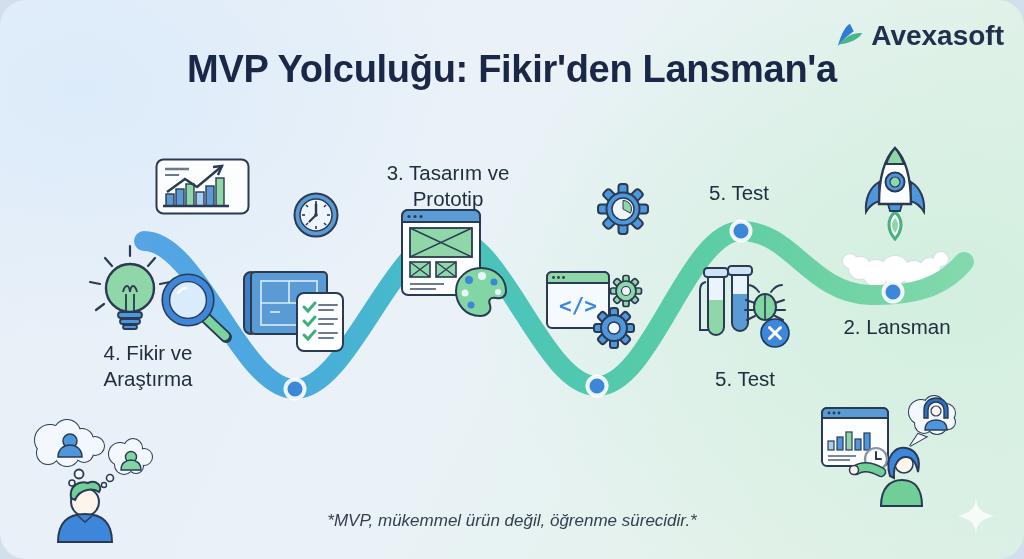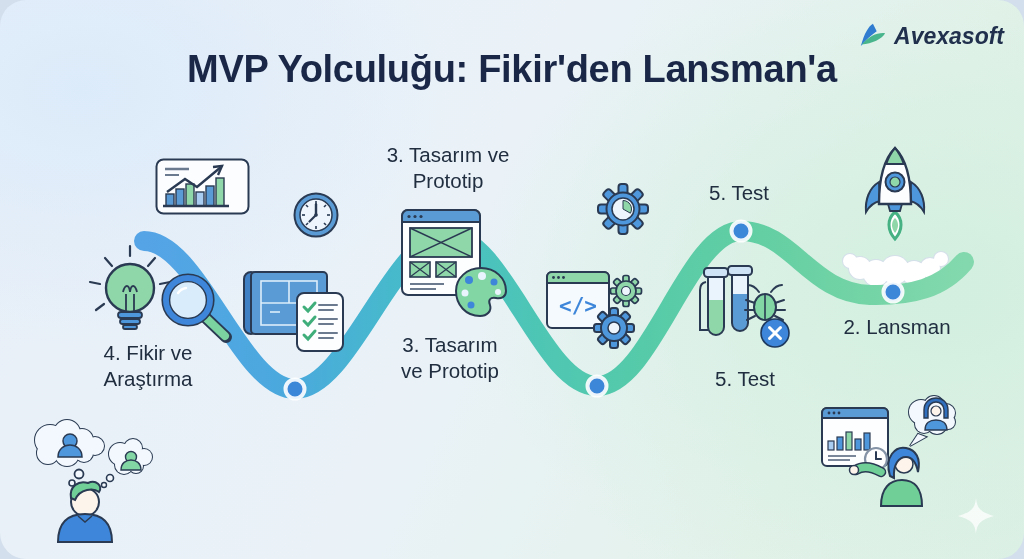--- a/index.html
+++ b/index.html
@@ -16,21 +16,21 @@
       radial-gradient(720px 520px at 92% 52%, #d2efdf 0%, rgba(210,239,222,0) 65%),
       linear-gradient(115deg,#e8eff8 0%,#eaf2f8 45%,#e3f2ea 78%,#def0e6 100%);
   }
   .abs{position:absolute;}
   .title{
     left:0;right:0;top:48px;text-align:center;
     font-size:38px;font-weight:700;color:#1a2747;letter-spacing:-0.3px;
   }
   .brand{
     right:20px;top:20px;display:flex;align-items:center;gap:7px;
-    font-size:23px;font-weight:700;color:#20304d;font-style:italic;
+    font-size:28px;font-weight:700;color:#20304d;
   }
   .step-label{
     font-size:20.5px;line-height:26px;font-weight:500;color:#202e40;
     text-align:center;white-space:pre-line;
   }
   .footer-note{
     left:0;right:0;top:511px;text-align:center;
     font-size:17px;font-style:italic;color:#333f4e;
   }
 </style>
@@ -405,22 +405,21 @@
       <path d="M72 90 C66 70 78 60 88 62 C98 64 103 72 100 86 C98 76 94 71 88 71 C81 71 75 78 76 92 Z" fill="#3d86d9" stroke="#2a3a52" stroke-width="2"></path>
     </g>
   </svg>
 
   <svg class="abs" style="left:958px;top:498px;width:36px;height:36px" viewBox="0 0 36 36">
     <path d="M18 0 C19 10 22 14 36 18 C22 22 19 26 18 36 C17 26 14 22 0 18 C14 14 17 10 18 0 Z" fill="rgba(255,255,255,0.75)"></path>
   </svg>
 
   <div class="abs step-label" style="left:58px;top:340px;width:180px">4. Fikir ve
 Araştırma</div>
-  <div class="abs step-label" style="left:358px;top:142px;width:180px">3. Tasarım ve
+  <div class="abs step-label" style="left:358px;top:160px;width:180px">3. Tasarım ve
 Prototip</div>
-  <div class="abs step-label" style="left:358px;top:332px;width:184px">3. Tasarım
-ve Prototip</div>
   <div class="abs step-label" style="left:679px;top:180px;width:120px">5. Test</div>
   <div class="abs step-label" style="left:685px;top:366px;width:120px">5. Test</div>
   <div class="abs step-label" style="left:807px;top:314px;width:180px">2. Lansman</div>
 
+  <div class="abs footer-note">*MVP, mükemmel ürün değil, öğrenme sürecidir.*</div>
 
 </div>
 
 </body></html>

